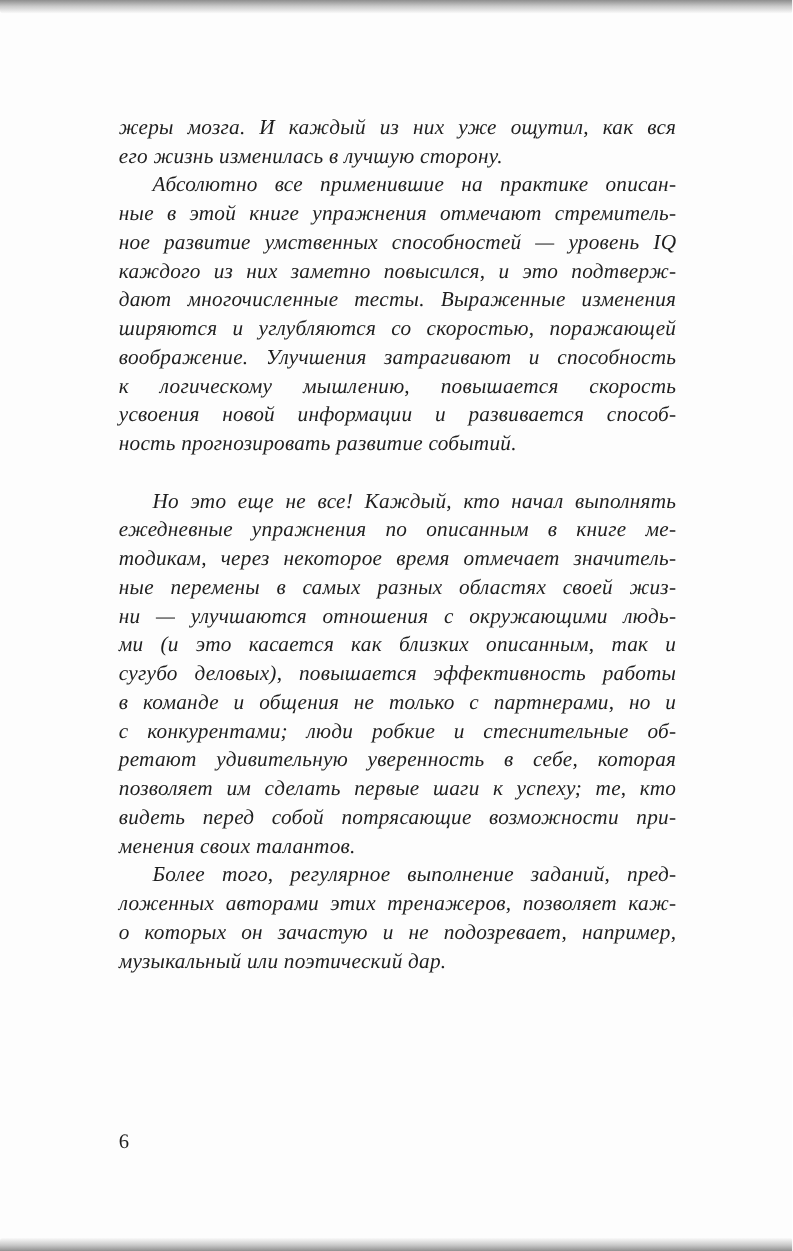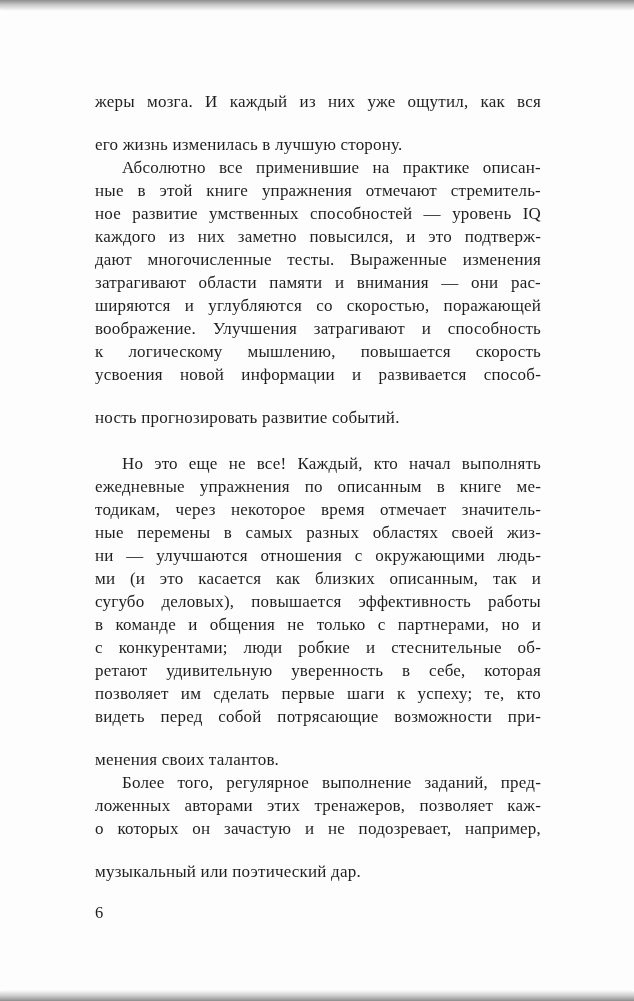--- a/index.html
+++ b/index.html
@@ -43,24 +43,24 @@
   }
   .paragraph {
     margin: 0;
   }
   .paragraph.space-before {
     margin-top: 23px;
   }
   .line {
     text-align: justify;
     text-align-last: justify;
+    font-style: italic;
   }
   .paragraph .line.last {
     text-align-last: left;
-    margin-top: 20px;
   }
   .paragraph.continues .line.last {
     text-align-last: justify;
   }
   .paragraph.indent .line:first-child {
     text-indent: 27px;
   }
   .page-number {
     position: absolute;
     left: 95px;
@@ -78,21 +78,20 @@
       <div class="paragraph">
         <div class="line">жеры мозга. И каждый из них уже ощутил, как вся</div>
         <div class="line last">его жизнь изменилась в лучшую сторону.</div>
       </div>
       <div class="paragraph indent">
         <div class="line">Абсолютно все применившие на практике описан-</div>
         <div class="line">ные в этой книге упражнения отмечают стремитель-</div>
         <div class="line">ное развитие умственных способностей — уровень IQ</div>
         <div class="line">каждого из них заметно повысился, и это подтверж-</div>
         <div class="line">дают многочисленные тесты. Выраженные изменения</div>
-        <div class="line">затрагивают области памяти и внимания — они рас-</div>
         <div class="line">ширяются и углубляются со скоростью, поражающей</div>
         <div class="line">воображение. Улучшения затрагивают и способность</div>
         <div class="line">к логическому мышлению, повышается скорость</div>
         <div class="line">усвоения новой информации и развивается способ-</div>
         <div class="line last">ность прогнозировать развитие событий.</div>
       </div>
       <div class="paragraph indent space-before">
         <div class="line">Но это еще не все! Каждый, кто начал выполнять</div>
         <div class="line">ежедневные упражнения по описанным в книге ме-</div>
         <div class="line">тодикам, через некоторое время отмечает значитель-</div>

